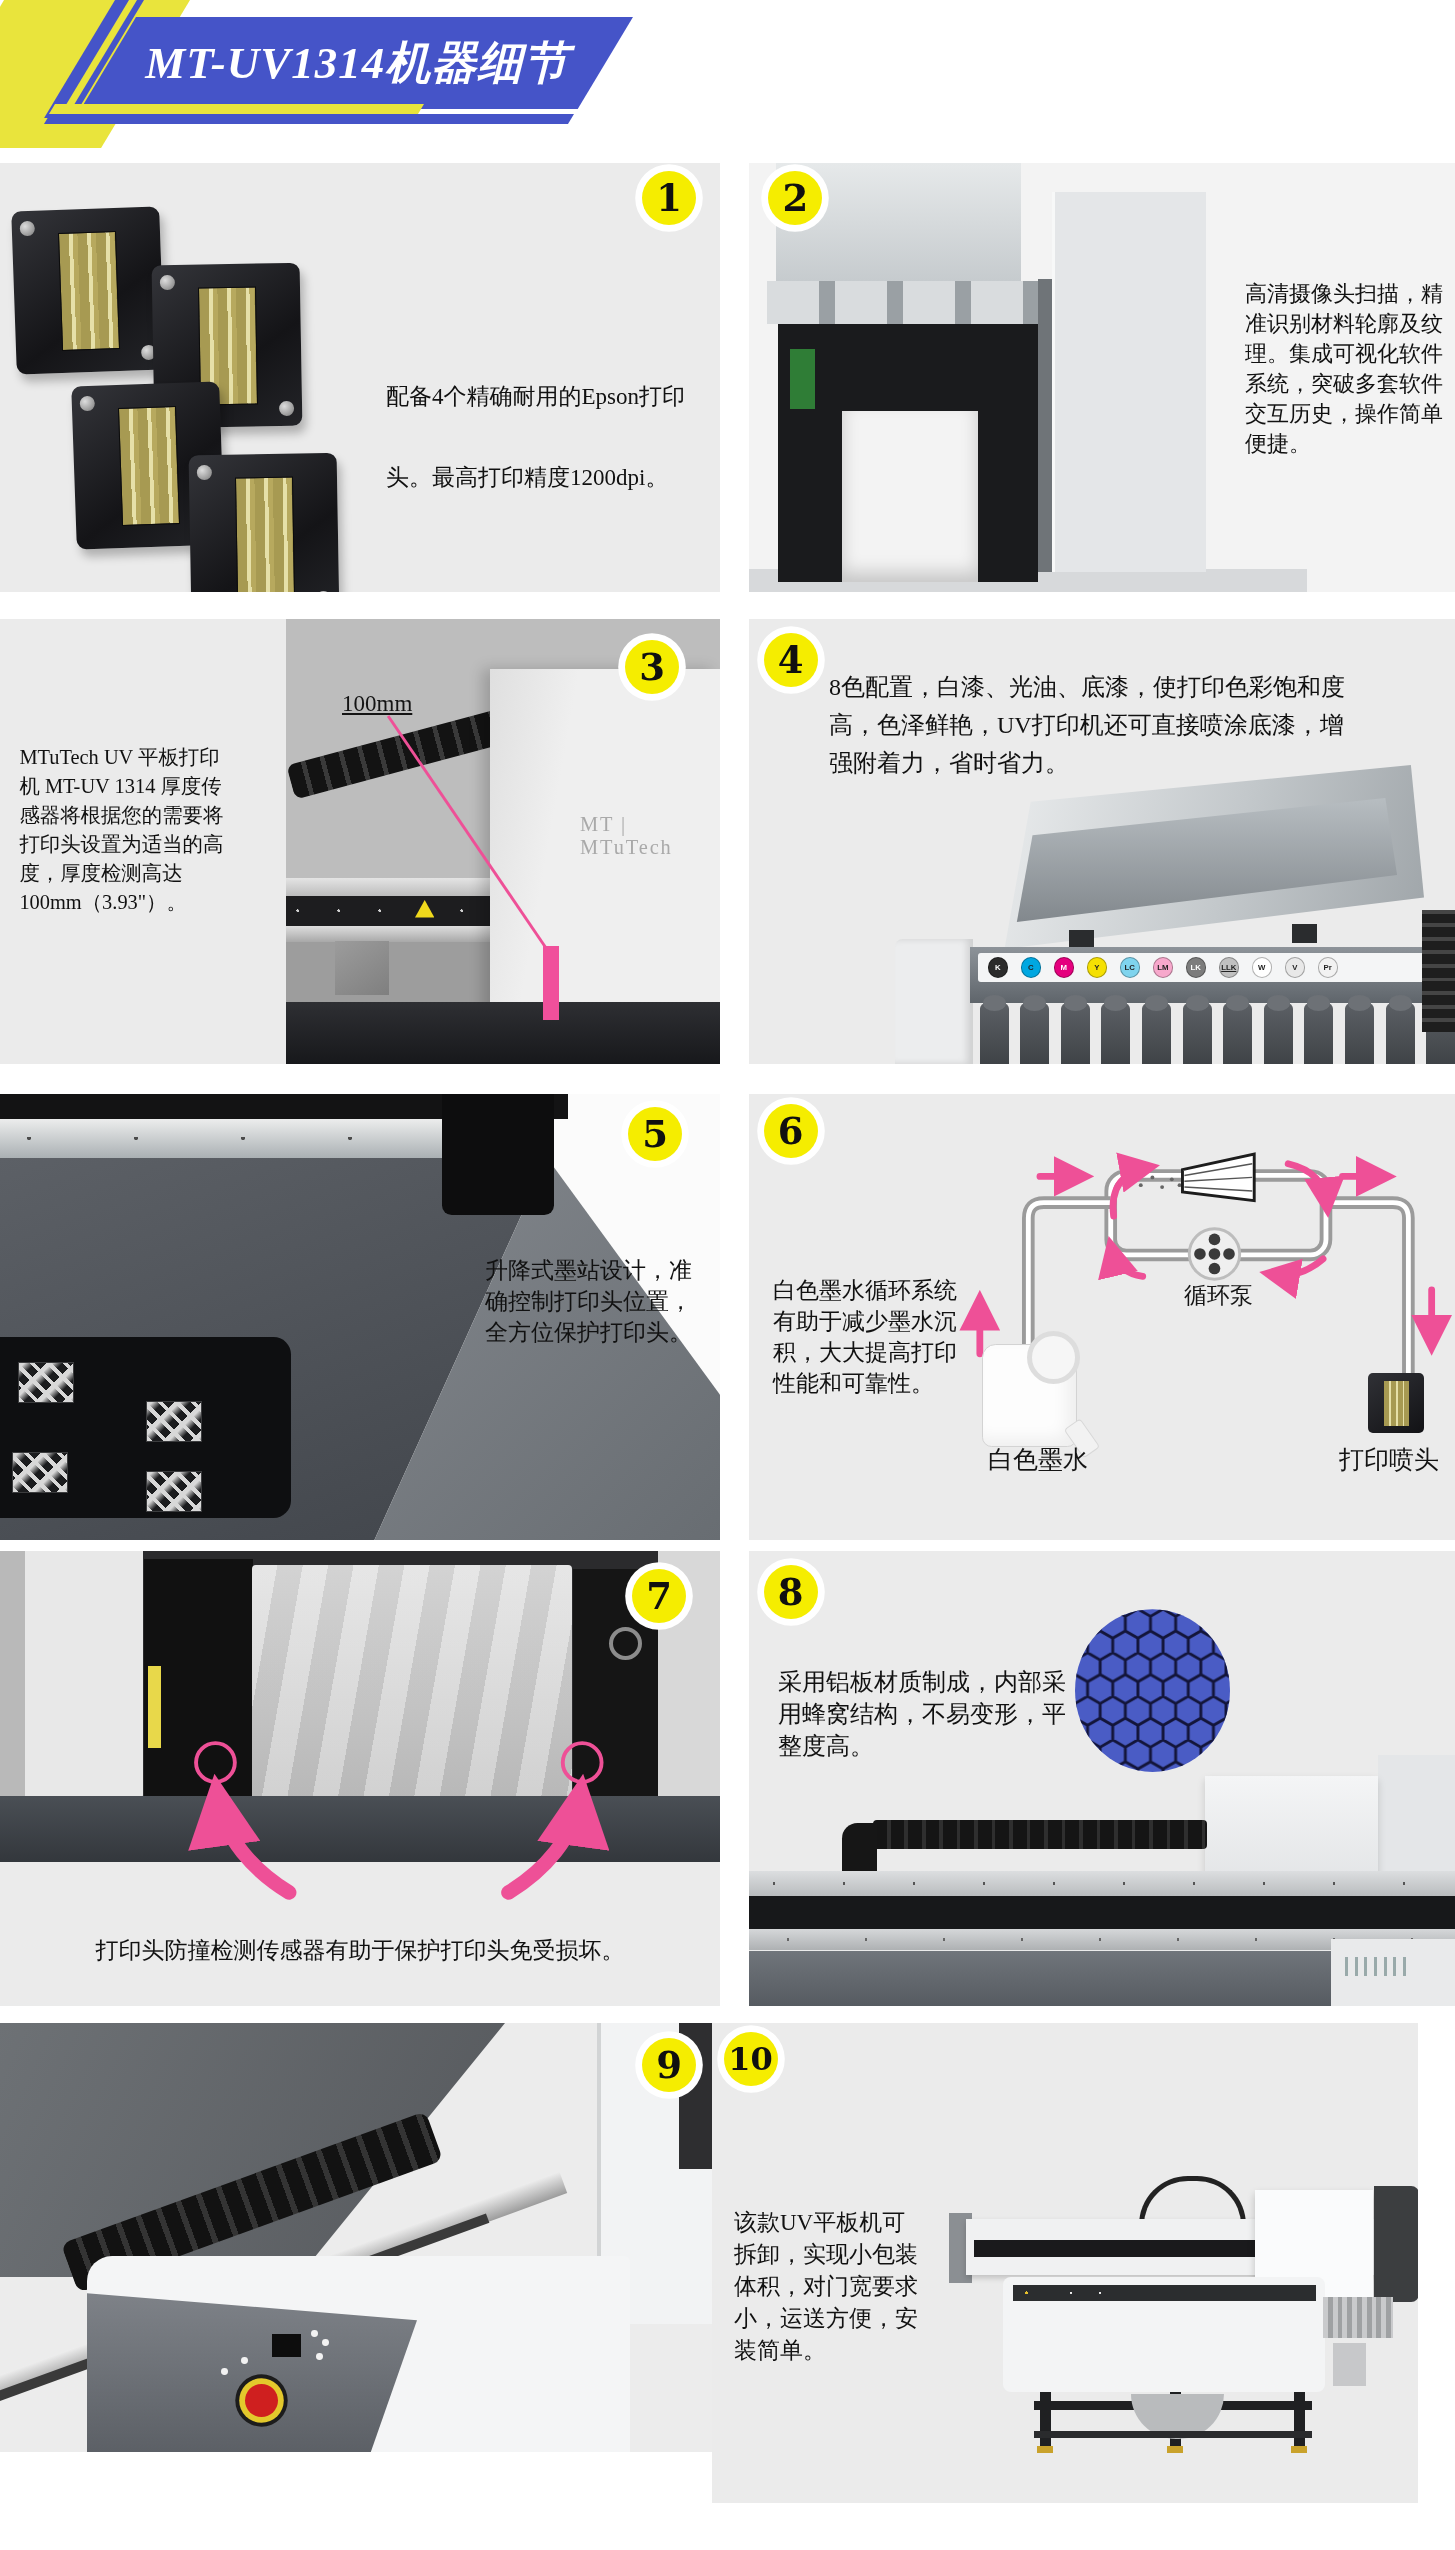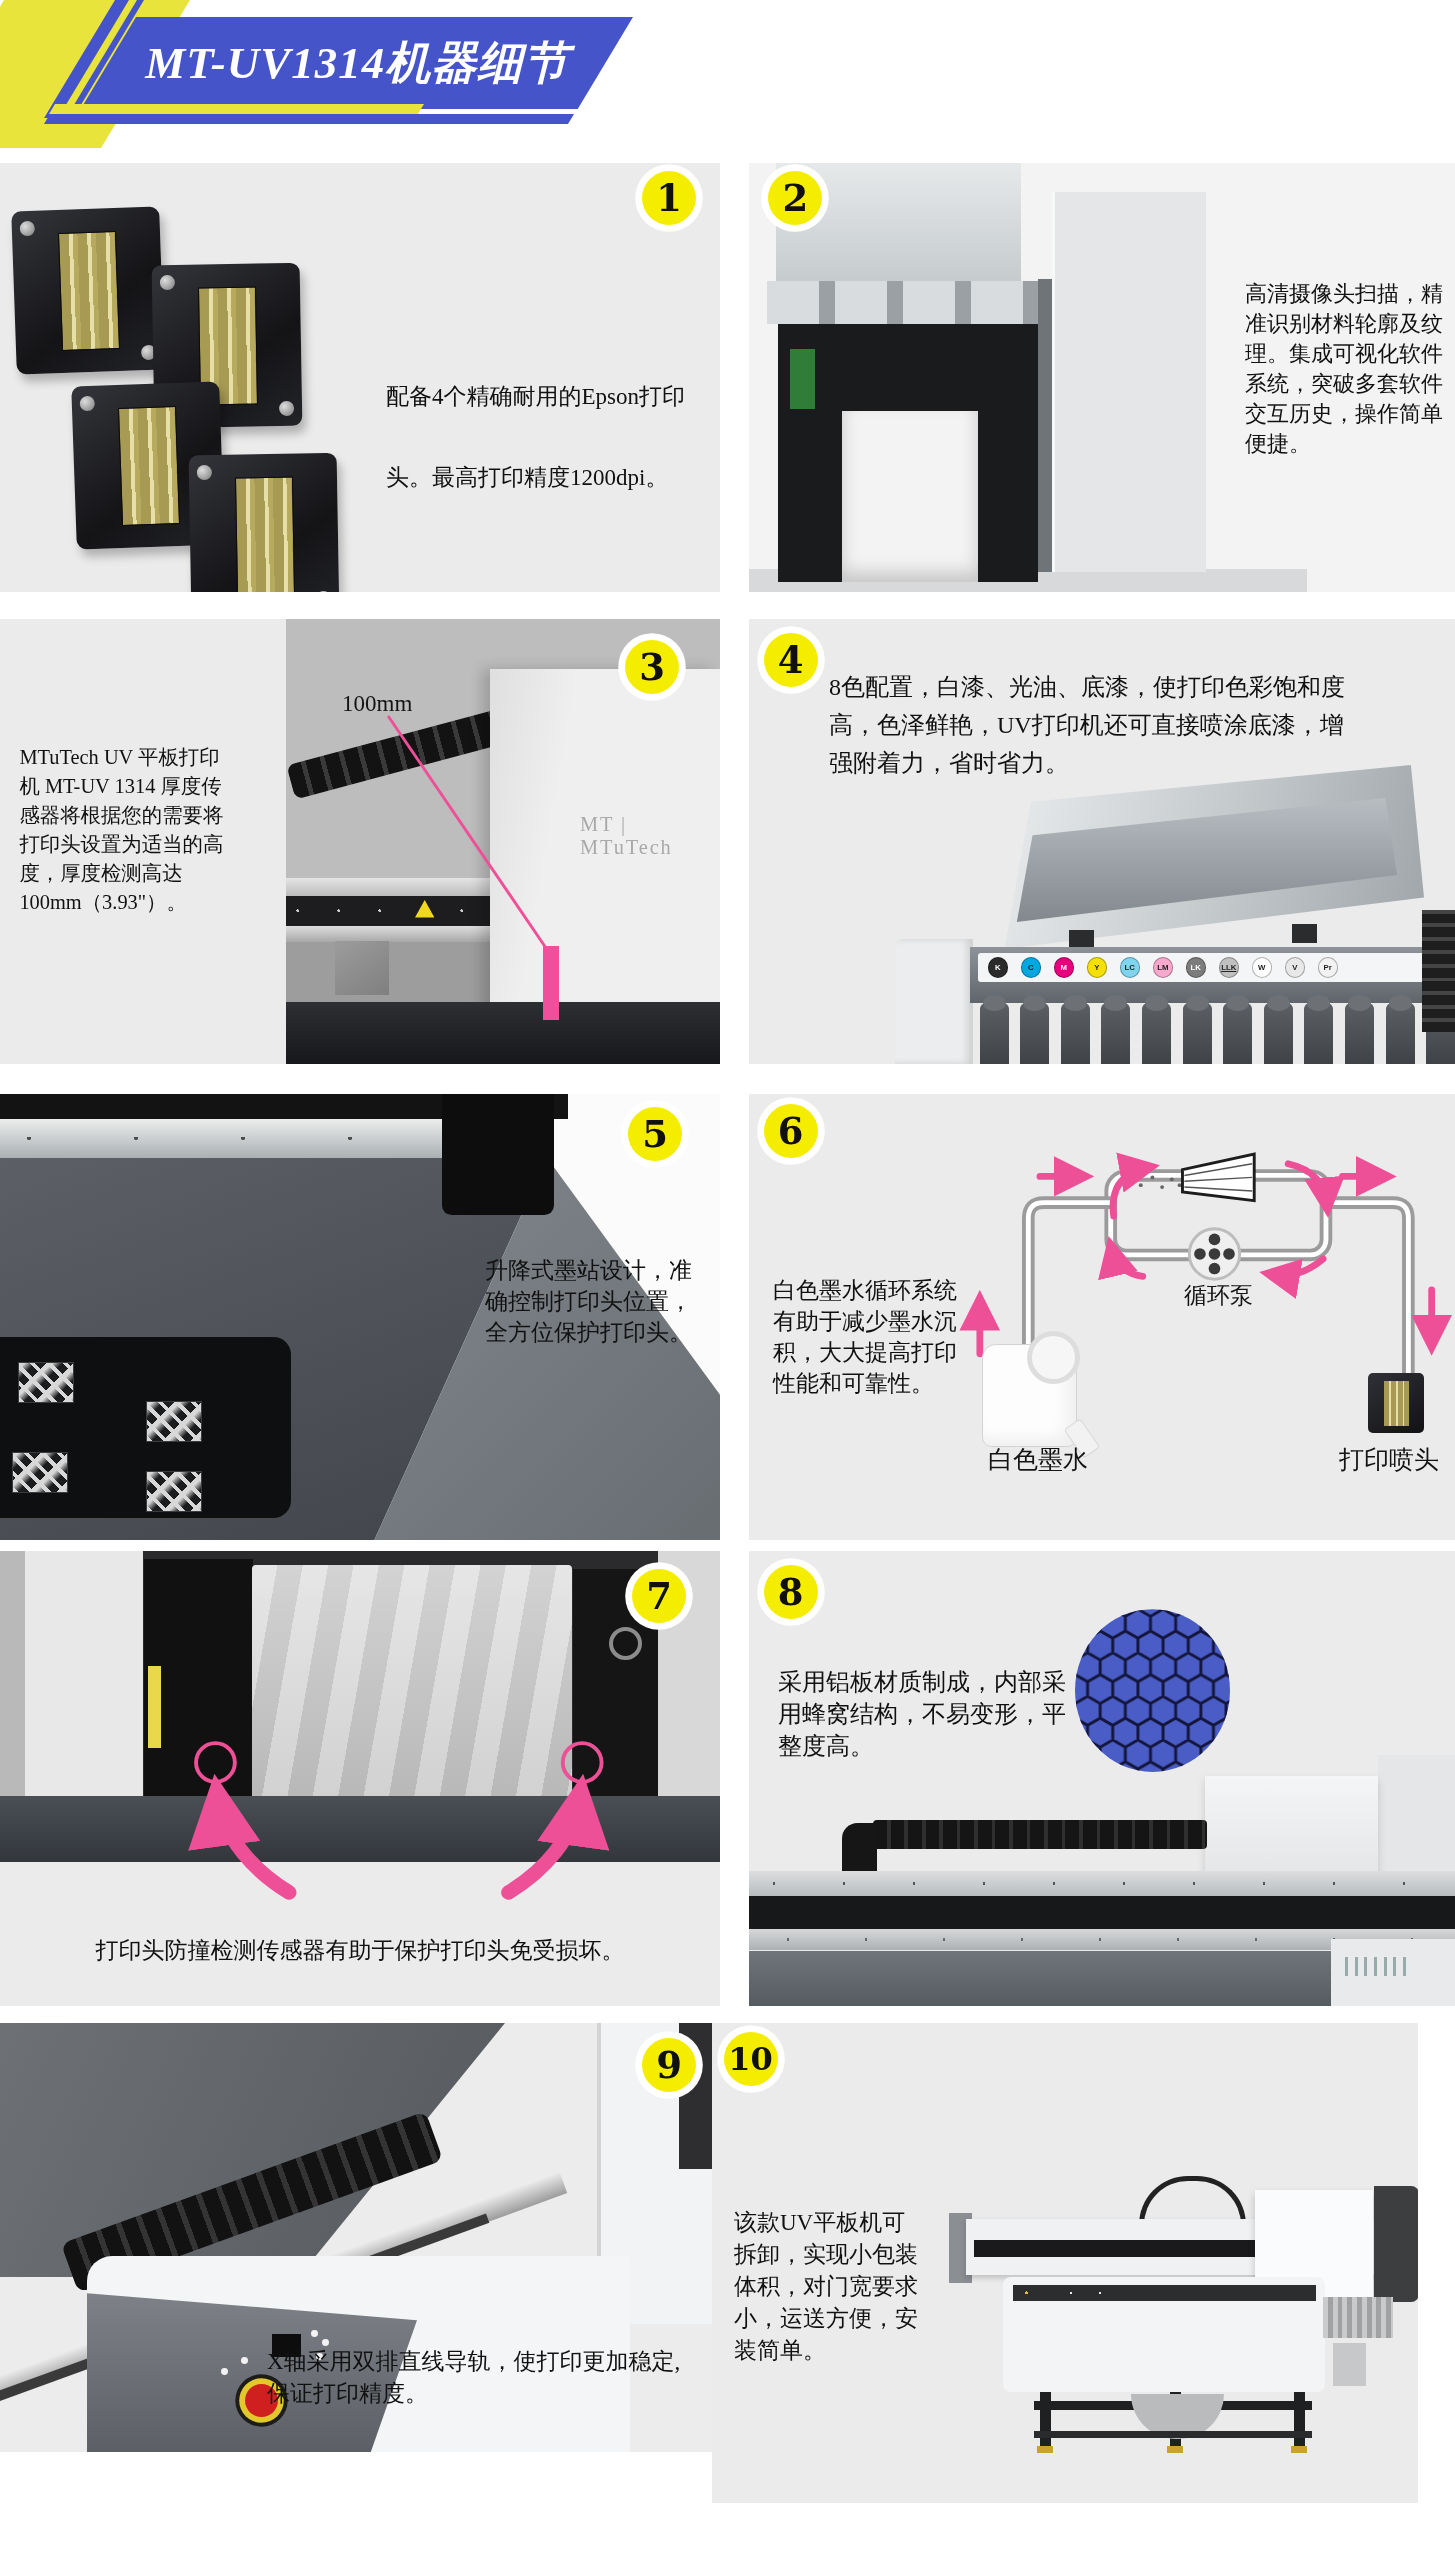--- a/index.html
+++ b/index.html
@@ -92,21 +92,21 @@
   .rail3c{left:286px;top:307px;width:206px;height:15.5px;background:linear-gradient(#dedede,#a8a8a8);}
   .warn3{left:415px;top:281px;width:19.4px;height:17.5px;background:#f0d91c;
       clip-path:polygon(50% 0,100% 100%,0 100%);}
   .head3{left:490px;top:50px;width:230px;height:390px;background:linear-gradient(100deg,#dfdfdf,#efefef 30%);
       box-shadow:-7.8px 0 13.6px rgba(0,0,0,.18);}
   .logo3{left:580px;top:194px;font-size:20.4px;color:#a9a9a9;letter-spacing:1.9px;z-index:5;}
   .deck3{left:286px;top:383px;width:434px;height:62px;background:linear-gradient(#2e2f33,#17181b);}
   .cube3{left:335px;top:322px;width:54px;height:54px;background:linear-gradient(145deg,#9c9c9c,#7f7f7f);}
   .pinkbar3{left:543px;top:327px;width:15.5px;height:74px;background:#f0509b;z-index:6;}
   .line3{left:0;top:0;width:720px;height:445px;z-index:5;}
-  .lbl100{left:342px;top:72px;font-size:23px;color:#141414;z-index:6;}
+  .lbl100{left:342px;top:72px;font-size:23px;color:#141414;z-index:6;text-decoration:underline;}
 
   
   .lid4{left:238px;top:146px;width:437px;height:184px;
       clip-path:polygon(10% 20%,97% 0,100% 72%,4% 100%);
       background:linear-gradient(105deg,#eceeef,#c3c8cb 55%,#9fa5a9);}
   .lid4i{left:260px;top:179px;width:392px;height:124px;
       clip-path:polygon(6% 30%,96% 0,99% 62%,2% 100%);
       background:linear-gradient(#b7bdc1,#82888d);}
   .hinge4a{left:320px;top:311px;width:25px;height:19.4px;background:#2a2c2e;}
   .hinge4b{left:543px;top:305px;width:25px;height:19.4px;background:#2a2c2e;}
@@ -525,24 +525,20 @@
       <div class="abs face9"></div>
       <div class="abs screen9"></div>
       <i class="dot9 d91"></i>
         <i class="dot9 d92"></i>
         <i class="dot9 d93"></i>
         <i class="dot9 d94"></i>
         <i class="dot9 d95"></i>
       <div class="abs ebtn9"></div>
     </div>
     <div class="badge b9">9</div>
-    <div class="txt t9">
-      <div class="ln">X轴采用双排直线导轨，使打印更加稳定,</div>
-      <div class="ln">保证打印精度。</div>
-    </div>
   </section>
 
   <section class="panel p10">
     <div>
       <div class="abs capL10"></div>
       <div class="abs hose10"></div>
       <div class="abs beam10"></div>
       <div class="abs slot10"></div>
       <div class="abs head10"></div>
       <div class="abs side10"></div>

